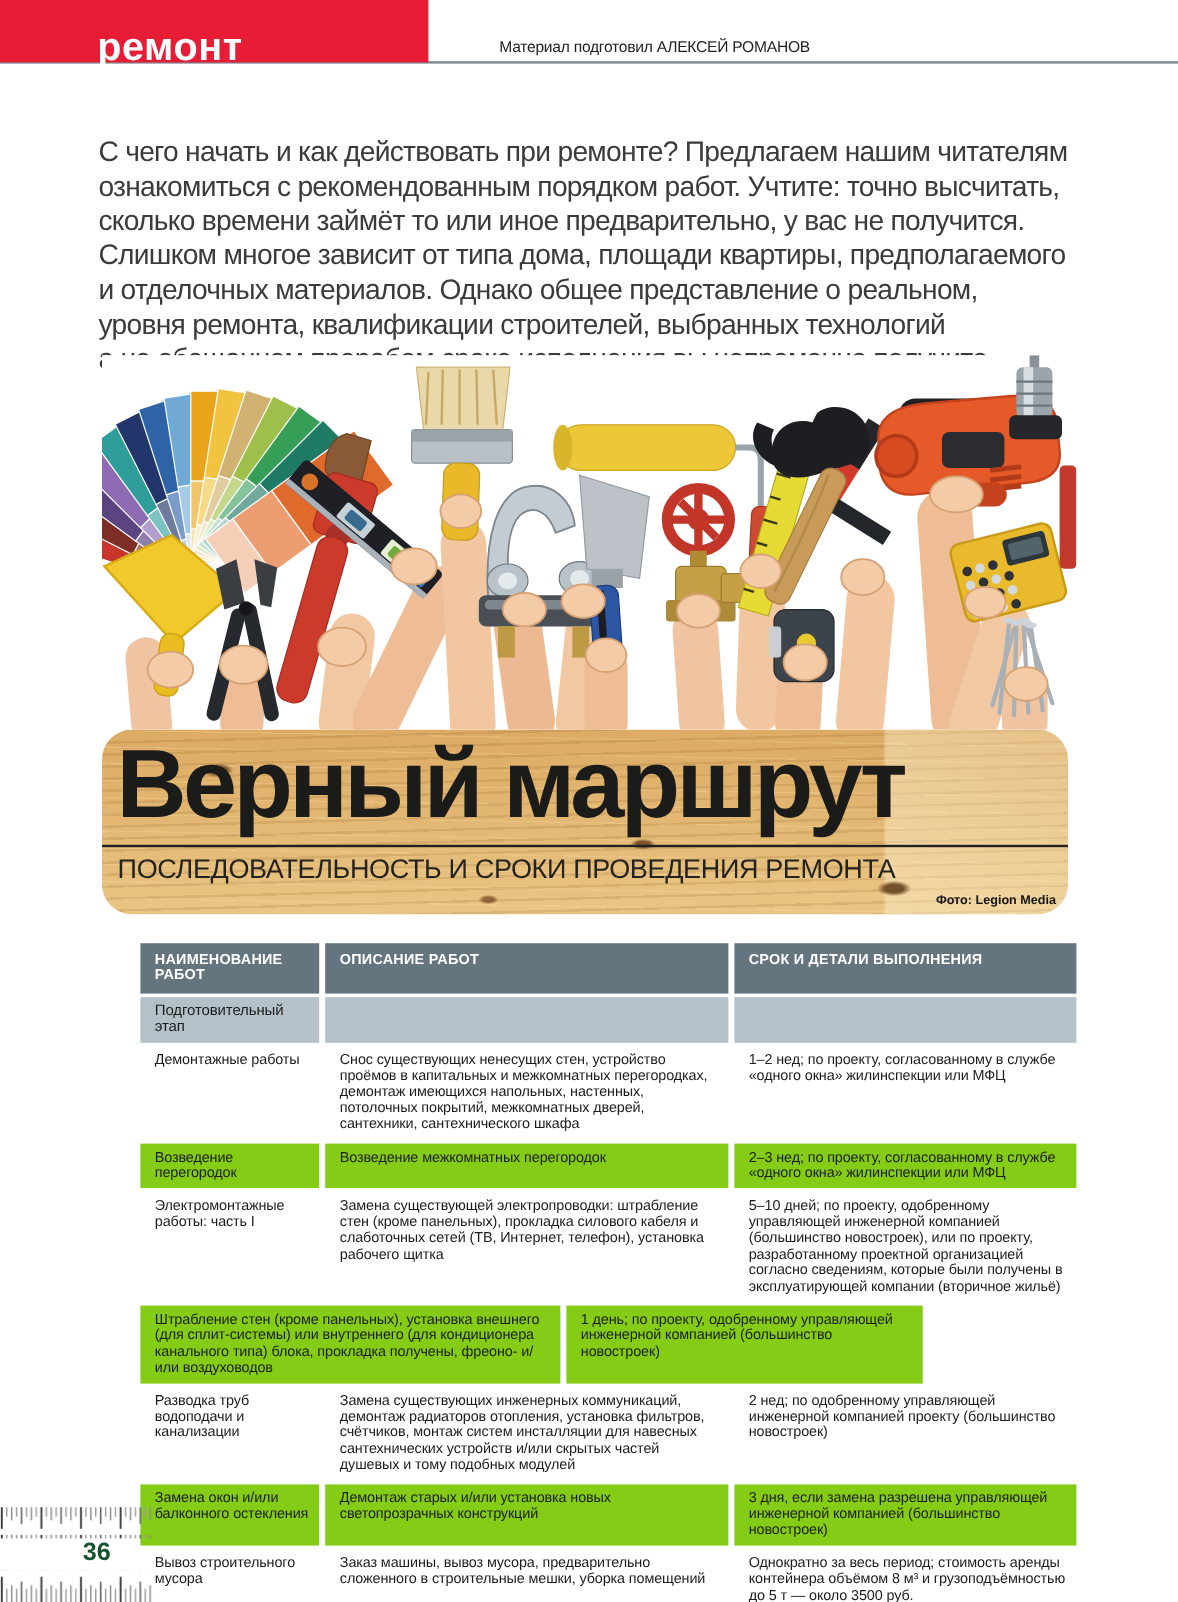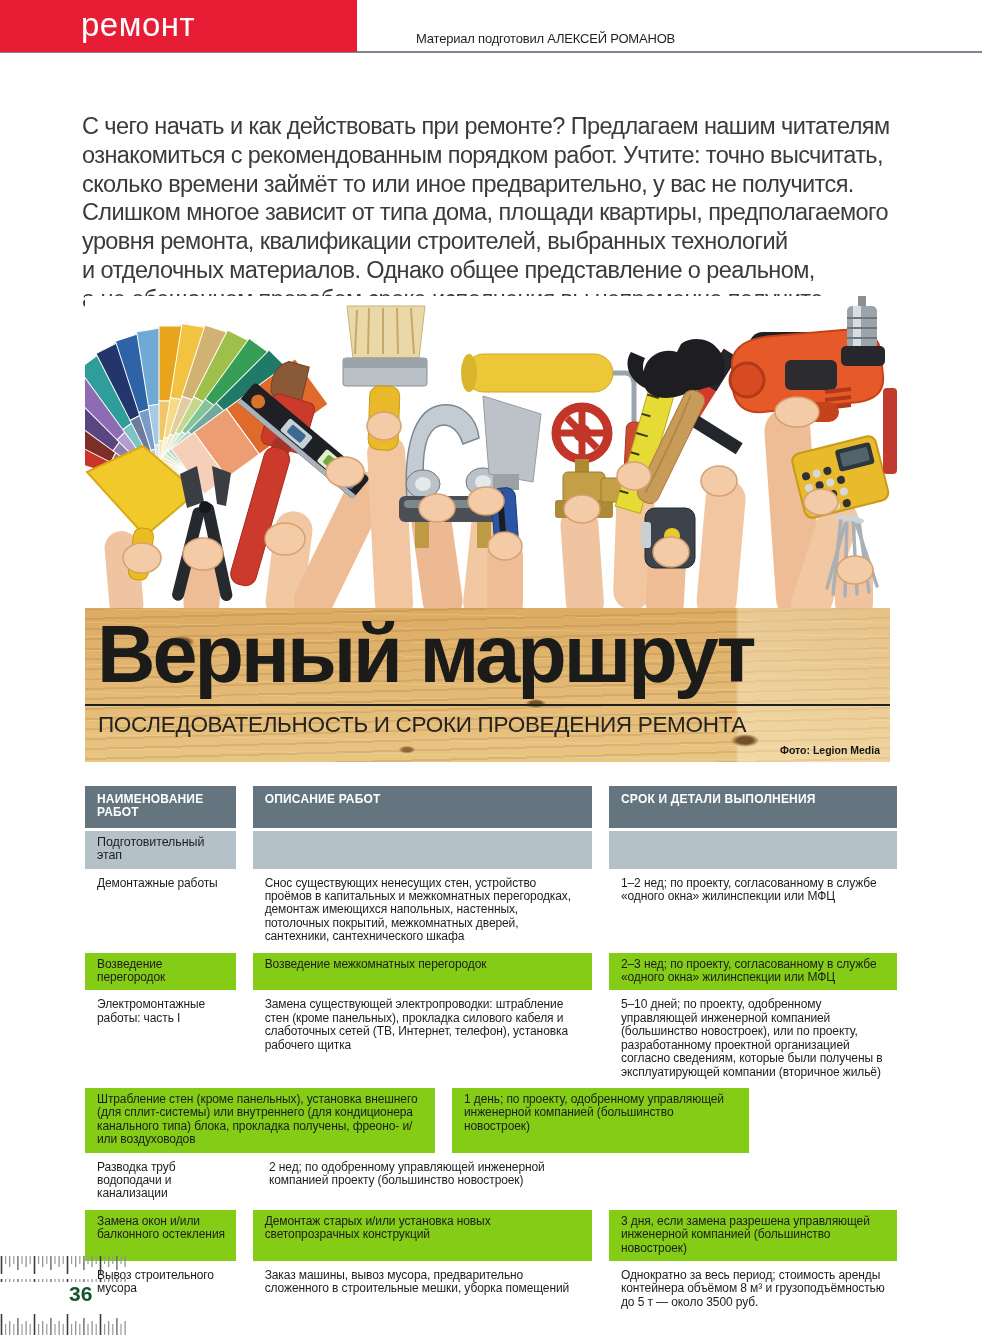--- a/index.html
+++ b/index.html
@@ -4,21 +4,21 @@
 <style>
   * { margin:0; padding:0; box-sizing:border-box; }
   html,body { background:#ffffff; }
   body {
     width:982px; height:1335px; position:relative; overflow:hidden;
     font-family:"Liberation Sans", sans-serif; color:#1d1d1b;
   }
 
   
   .masthead-red { position:absolute; left:0; top:0; width:357px; height:52px; background:#e61d35; }
-  .masthead-label { position:absolute; left:81px; top:6px; font-size:33px; font-weight:400; color:#fff; letter-spacing:0.5px; }
+  .masthead-label { position:absolute; left:81px; top:20px; font-size:33px; font-weight:700; color:#fff; letter-spacing:0.5px; }
   .masthead-credit { position:absolute; left:380px; top:31px; font-size:13px; font-weight:400; color:#231f20; letter-spacing:-0.2px;margin-left:36px; }
   .masthead-rule { position:absolute; left:0; top:51px; width:982px; height:2px; background:#7d8691; }
 
   
   .intro { position:absolute; left:82px; top:112px; width:860px; }
   .intro div { font-size:23.5px; line-height:28.8px; color:#3b3b3b; letter-spacing:-0.6px; white-space:nowrap; }
 
   
   .photo { position:absolute; left:85px; top:296px; width:812px; height:312px; background:#fff; }
 
@@ -27,29 +27,30 @@
     position:absolute; left:85px; top:608px; width:805px; height:154px; overflow:hidden;
     background:
       radial-gradient(ellipse 20px 9px at 12% 22%, rgba(95,58,25,0.85) 0 35%, rgba(95,58,25,0) 65%),
       radial-gradient(ellipse 16px 7px at 56% 62%, rgba(95,58,25,0.8) 0 35%, rgba(95,58,25,0) 65%),
       radial-gradient(ellipse 22px 10px at 82% 86%, rgba(95,58,25,0.85) 0 35%, rgba(95,58,25,0) 65%),
       radial-gradient(ellipse 13px 6px at 40% 92%, rgba(110,66,28,0.7) 0 35%, rgba(110,66,28,0) 65%),
       linear-gradient(90deg, rgba(255,246,216,0) 80.8%, rgba(255,246,216,0.4) 81.2%, rgba(255,246,216,0.3) 100%),
       repeating-linear-gradient(178.5deg, rgba(125,75,24,0.14) 0 2px, rgba(0,0,0,0) 2px 10px),
       repeating-linear-gradient(181deg, rgba(255,235,190,0.20) 0 1px, rgba(0,0,0,0) 1px 14px),
       linear-gradient(180deg, #dcab64, #e9c583);
+    border-radius: 25px;
   }
   .banner-title { position:absolute; left:12px; top:2px; font-size:81px; line-height:1.1; font-weight:700; color:#1b1b19; letter-spacing:-3px; }
   .banner-rule { position:absolute; left:0; top:96px; width:100%; height:2px; background:#20201e; }
   .banner-subtitle { position:absolute; left:13px; top:104px; font-size:22.5px; font-weight:400; color:#24221f; letter-spacing:-0.3px; }
   .banner-credit { position:absolute; right:10px; bottom:6px; font-size:10.5px; font-weight:700; color:#181613; }
 
   
   .rtable { position:absolute; left:85px; top:786px; width:812px; }
-  .trow { display:flex; gap:17px; margin-bottom:3px; }
+  .trow { display:flex; gap:5px; margin-bottom:3px;margin-left:32px; }
   .c  { padding:5px 8px 6px 12px; font-size:12px; line-height:13.4px; letter-spacing:-0.1px; }
   .c1 { width:155px; }
   .c2 { width:350px; }
   .c3 { width:297px; }
   .thead .c { background:#647580; color:#ffffff; font-weight:700; font-size:12px; letter-spacing:0.2px; padding-top:7px; padding-bottom:8px; }
   .section-row .c { background:#b4c1c9; color:#1d1d1b; font-size:12.5px; padding-top:5px; padding-bottom:6px; }
   .row-white .c { background:#ffffff; }
   .row-gray  .c { background:#84cc16; }
 
   
@@ -62,22 +63,22 @@
 <div class="masthead-rule"></div>
 <div class="masthead-red"></div>
 <div class="masthead-label">ремонт</div>
 <div class="masthead-credit">Материал подготовил АЛЕКСЕЙ РОМАНОВ</div>
 
 <div class="intro">
   <div>С чего начать и как действовать при ремонте? Предлагаем нашим читателям</div>
   <div>ознакомиться с рекомендованным порядком работ. Учтите: точно высчитать,</div>
   <div>сколько времени займёт то или иное предварительно, у вас не получится.</div>
   <div>Слишком многое зависит от типа дома, площади квартиры, предполагаемого</div>
+  <div>и отделочных материалов. Однако общее представление о реальном,</div>
   <div>уровня ремонта, квалификации строителей, выбранных технологий</div>
-  <div>и отделочных материалов. Однако общее представление о реальном,</div>
   <div>а не обещанном прорабом сроке исполнения вы непременно получите</div>
 </div>
 
 <div class="photo">
 <svg width="812" height="312" viewBox="0 0 812 312" xmlns="http://www.w3.org/2000/svg">
 
   <g>
     <rect x="22" y="235" width="34" height="90" rx="17" transform="rotate(-5 39 280)" fill="#f0c4a0"></rect>
     <rect x="100" y="245" width="36" height="80" rx="18" transform="rotate(4 118 285)" fill="#eebd96"></rect>
     <rect x="185" y="215" width="38" height="110" rx="19" transform="rotate(7 204 270)" fill="#f2c8a3"></rect>
@@ -381,20 +382,21 @@
     <div class="c c1">Электромонтажные работы: часть I</div>
     <div class="c c2">Замена существующей электропроводки: штрабление стен (кроме панельных), прокладка силового кабеля и слаботочных сетей (ТВ, Интернет, телефон), установка рабочего щитка</div>
     <div class="c c3">5–10 дней; по проекту, одобренному управляющей инженерной компанией (большинство новостроек), или по проекту, разработанному проектной организацией согласно сведениям, которые были получены в эксплуатирующей компании (вторичное жильё)</div>
   </div>
   <div class="trow row-gray">
     <div class="c c2">Штрабление стен (кроме панельных), установка внешнего (для сплит-системы) или внутреннего (для кондиционера канального типа) блока, прокладка получены, фреоно- и/или воздуховодов</div>
     <div class="c c3">1 день; по проекту, одобренному управляющей инженерной компанией (большинство новостроек)</div>
   </div>
   <div class="trow row-white">
     <div class="c c1">Разводка труб водоподачи и канализации</div>
+    <div class="c c2">Замена существующих инженерных коммуникаций, демонтаж радиаторов отопления, установка фильтров, счётчиков, монтаж систем инсталляции для навесных сантехнических устройств и/или скрытых частей душевых и тому подобных модулей</div>
     <div class="c c3">2 нед; по одобренному управляющей инженерной компанией проекту (большинство новостроек)</div>
   </div>
   <div class="trow row-gray">
     <div class="c c1">Замена окон и/или балконного остекления</div>
     <div class="c c2">Демонтаж старых и/или установка новых светопрозрачных конструкций</div>
     <div class="c c3">3 дня, если замена разрешена управляющей инженерной компанией (большинство новостроек)</div>
   </div>
   <div class="trow row-white">
     <div class="c c1">Вывоз строительного мусора</div>
     <div class="c c2">Заказ машины, вывоз мусора, предварительно сложенного в строительные мешки, уборка помещений</div>

